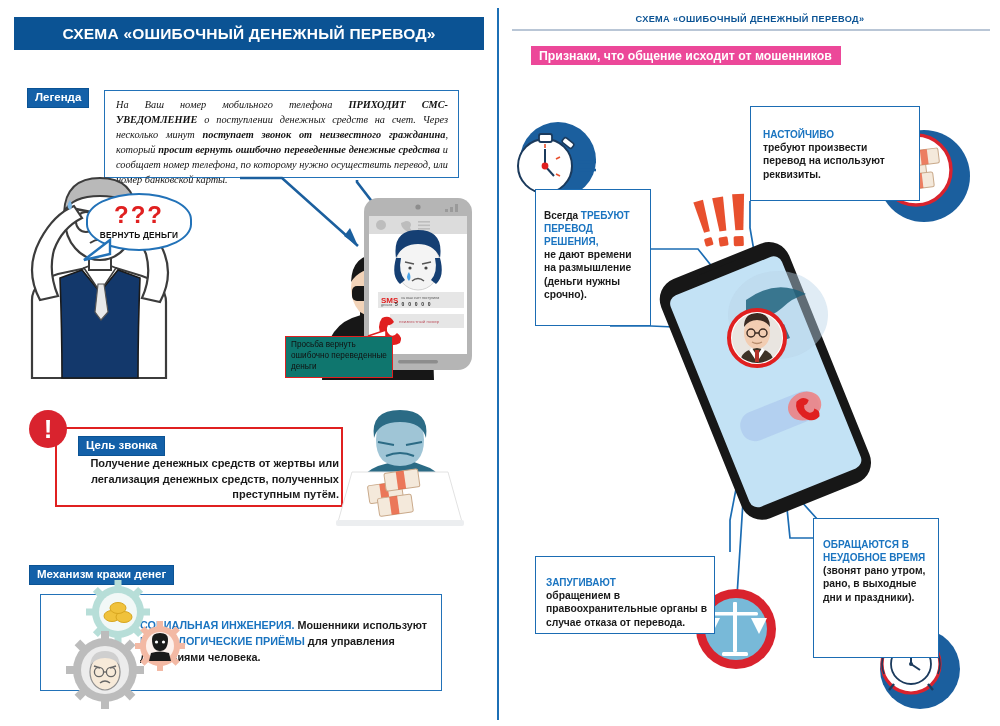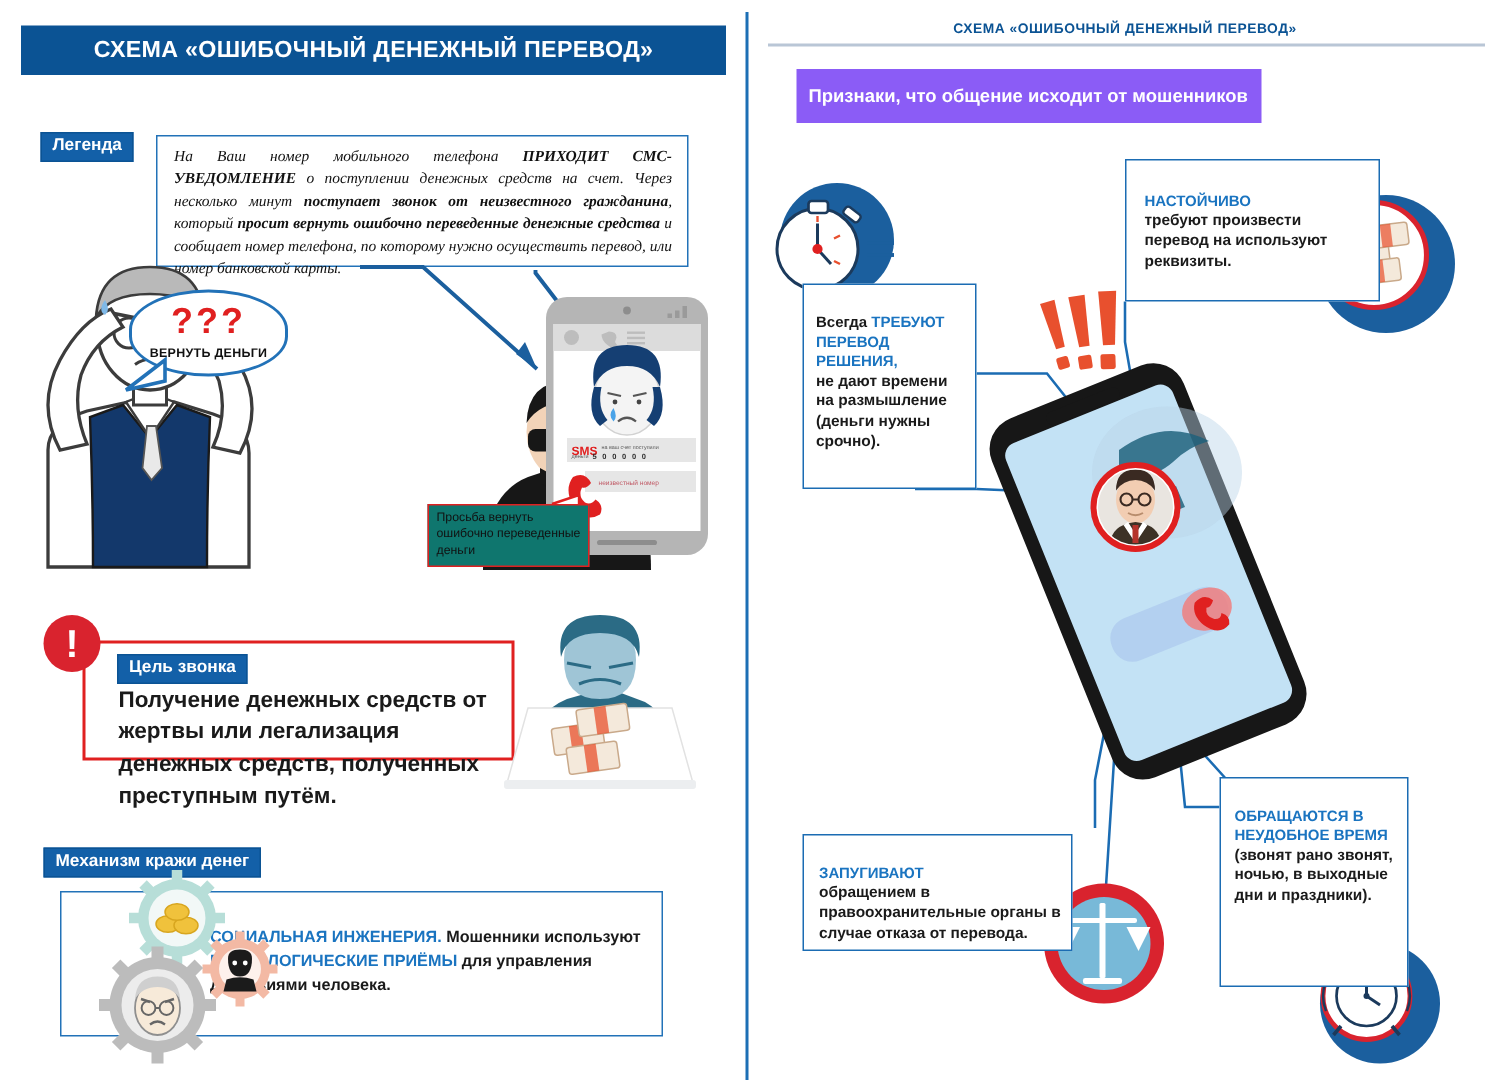--- a/index.html
+++ b/index.html
@@ -68,21 +68,21 @@
     display: flex; align-items: center; justify-content: center;
     font-size: 26px; font-weight: bold; line-height: 1;
   }
   #goal-box {
     position: absolute; left: 55px; top: 427px; width: 288px; height: 80px;
     border: 2.2px solid #e02020; background: #fff;
   }
   #goal-tag { position: absolute; left: 78px; top: 436px; }
   #goal-text {
     position: absolute; left: 79px; top: 456px; width: 260px;
-    font-size: 15px; font-weight: bold; line-height: 1.42; color: #1a1a1a;
+    font-size: 11px; font-weight: bold; line-height: 1.42; color: #1a1a1a; text-align: right;
   }
 
   
   #mech-tag { position: absolute; left: 29px; top: 565px; }
   #mech-box {
     position: absolute; left: 40px; top: 594px; width: 402px; height: 97px;
     border: 1.8px solid #2272b8; background: #fff;
   }
   #mech-text {
     position: absolute; left: 140px; top: 617px; width: 290px;
@@ -96,22 +96,22 @@
   
   #right-panel { position: absolute; left: 500px; top: 0; width: 500px; height: 726px; }
 
   #right-header-text {
     position: absolute; left: 0; top: 14px; width: 500px; text-align: center;
     font-size: 9.2px; font-weight: bold; color: #0b5394; letter-spacing: .35px;
   }
   #right-header-rule { position: absolute; left: 12px; top: 29px; width: 478px; height: 2px; background: #b9c6d6; }
 
   #section-title {
-    position: absolute; left: 31px; top: 46px; height: 36px;
-    background: #8b5cf6; color: #fff; display: flex; align-items: center;
+    position: absolute; left: 31px; top: 46px; height: 19px;
+    background: #ec4899; color: #fff; display: flex; align-items: center;
     padding: 0 9px 0 8px; font-size: 12.3px; font-weight: bold;
   }
 
   
   .callout { position: absolute; border: 1.7px solid #1b6cb3; background: #fff; }
   .callout .hd { color: #1a74c0; font-weight: bold; }
   .callout .bd { color: #1a1a1a; font-weight: bold; }
 
   #c-fast  { left: 35px;  top: 189px; width: 116px; height: 137px; padding: 8px 6px 0 8px; }
   #c-insist{ left: 250px; top: 106px; width: 170px; height: 95px;  padding: 10px 8px 0 12px; }
@@ -517,16 +517,16 @@
       <div class="bd">требуют произвести перевод на используют реквизиты.</div>
     </div>
 
     <div id="c-scare" class="callout">
       <div class="hd">ЗАПУГИВАЮТ</div>
       <div class="bd">обращением в правоохранительные органы в случае отказа от перевода.</div>
     </div>
 
     <div id="c-time" class="callout">
       <div class="hd">ОБРАЩАЮТСЯ В НЕУДОБНОЕ ВРЕМЯ</div>
-      <div class="bd">(звонят рано звонят, ночью, в выходные дни и праздники).</div>
+      <div class="bd">(звонят рано утром, рано, в выходные дни и праздники).</div>
     </div>
   </div>
 </div>
 
 </body></html>

